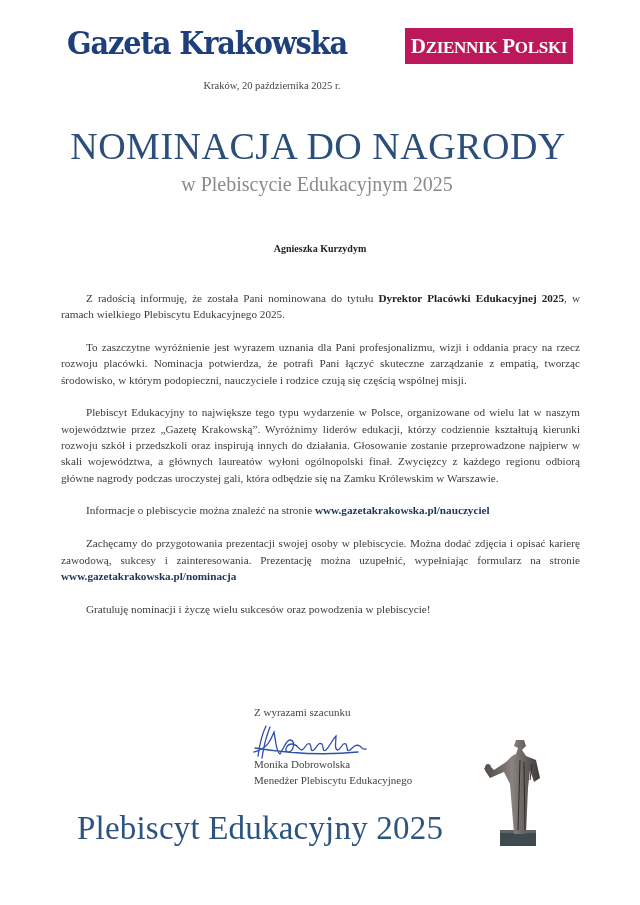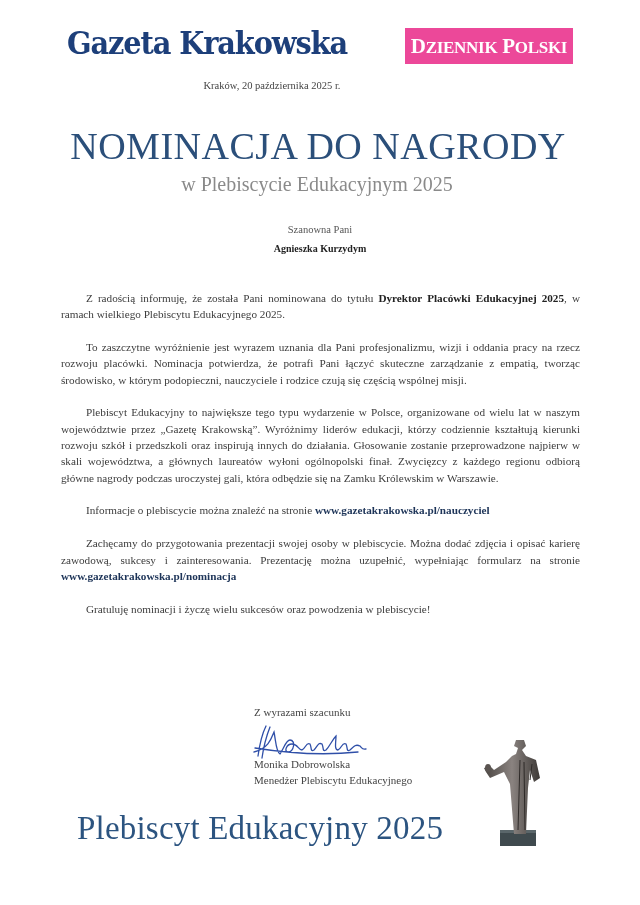--- a/index.html
+++ b/index.html
@@ -1,19 +1,19 @@
 <!DOCTYPE html>
 <html><head>
   <meta charset="utf-8">
   <style>
     html, body { margin: 0; padding: 0; background: #ffffff; }
     body { width: 640px; height: 905px; position: relative; overflow: hidden; font-family: "Liberation Serif", "DejaVu Serif", serif; color: #3a3a3a; }
     .page { position: absolute; left: 0; top: 0; width: 640px; height: 905px; padding-left: 12px; }
     .logo-gk { position: absolute; left: 67px; top: 24px; font-family: "DejaVu Serif", serif; font-weight: bold; font-size: 31px; letter-spacing: -1.2px; color: #1d3f7a; line-height: 38px; white-space: nowrap; transform: scaleX(0.93); transform-origin: left center; }
-    .logo-dp { position: absolute; left: 405px; top: 28px; width: 168px; height: 36px; background: #ec4899; color: #ffffff; font-family: "Liberation Serif", serif; font-weight: bold; font-size: 21px; line-height: 36px; text-align: center; letter-spacing: -0.3px; white-space: nowrap; }
+    .logo-dp { position: absolute; left: 405px; top: 28px; width: 168px; height: 36px; background: #be185d; color: #ffffff; font-family: "Liberation Serif", serif; font-weight: bold; font-size: 21px; line-height: 36px; text-align: center; letter-spacing: -0.3px; white-space: nowrap; }
     .logo-dp .small { font-size: 17px; }
     .date { position: absolute; left: 0; width: 544px; top: 80px; text-align: center; font-size: 10.5px; color: #444; }
     .title { position: absolute; left: 0; width: 636px; top: 124px; text-align: center; font-size: 38px; color: #2b4f7a; letter-spacing: 0.5px; line-height: 44px; }
     .subtitle { position: absolute; left: 0; width: 634px; top: 171px; text-align: center; font-size: 20px; color: #8a8a8a; line-height: 26px; }
     .salutation { position: absolute; left: 0; width: 640px; top: 224px; text-align: center; font-size: 10.5px; color: #555; }
     .recipient { position: absolute; left: 0; width: 640px; top: 243px; text-align: center; font-size: 10px; font-weight: bold; color: #222; }
     .body { position: absolute; left: 61px; width: 519px; top: 290px; font-size: 11.2px; line-height: 16.3px; text-align: justify; color: #3b3b3b; }
     .body p { margin: 0 0 16.5px 0; text-indent: 25px; }
     .body b { color: #222; }
     .body .link { font-weight: bold; color: #1d3458; }
@@ -31,21 +31,20 @@
 
   <div class="logo-gk">Gazeta Krakowska</div>
 
   <div class="logo-dp"><span>D</span><span class="small">ZIENNIK</span>&nbsp;<span>P</span><span class="small">OLSKI</span></div>
 
   <div class="date">Kraków, 20 października 2025 r.</div>
 
   <div class="title">NOMINACJA DO NAGRODY</div>
   <div class="subtitle">w Plebiscycie Edukacyjnym 2025</div>
 
-  <div class="salutation">Szanowna Pani</div>
   <div class="recipient">Agnieszka Kurzydym</div>
 
   <div class="body">
     <p><span>Z radością informuję, że została Pani nominowana do tytułu </span><b>Dyrektor Placówki Edukacyjnej 2025</b><span>, w ramach wielkiego Plebiscytu Edukacyjnego 2025.</span></p>
     <p>To zaszczytne wyróżnienie jest wyrazem uznania dla Pani profesjonalizmu, wizji i oddania pracy na rzecz rozwoju placówki. Nominacja potwierdza, że potrafi Pani łączyć skuteczne zarządzanie z empatią, tworząc środowisko, w którym podopieczni, nauczyciele i rodzice czują się częścią wspólnej misji.</p>
     <p>Plebiscyt Edukacyjny to największe tego typu wydarzenie w Polsce, organizowane od wielu lat w naszym województwie przez „Gazetę Krakowską”. Wyróżnimy liderów edukacji, którzy codziennie kształtują kierunki rozwoju szkół i przedszkoli oraz inspirują innych do działania. Głosowanie zostanie przeprowadzone najpierw w skali województwa, a głównych laureatów wyłoni ogólnopolski finał. Zwycięzcy z każdego regionu odbiorą główne nagrody podczas uroczystej gali, która odbędzie się na Zamku Królewskim w Warszawie.</p>
     <p><span>Informacje o plebiscycie można znaleźć na stronie </span><span class="link">www.gazetakrakowska.pl/nauczyciel</span></p>
     <p><span>Zachęcamy do przygotowania prezentacji swojej osoby w plebiscycie. Można dodać zdjęcia i opisać karierę zawodową, sukcesy i zainteresowania. Prezentację można uzupełnić, wypełniając formularz na stronie </span><span class="link">www.gazetakrakowska.pl/nominacja</span></p>
     <p>Gratuluję nominacji i życzę wielu sukcesów oraz powodzenia w plebiscycie!</p>
   </div>

